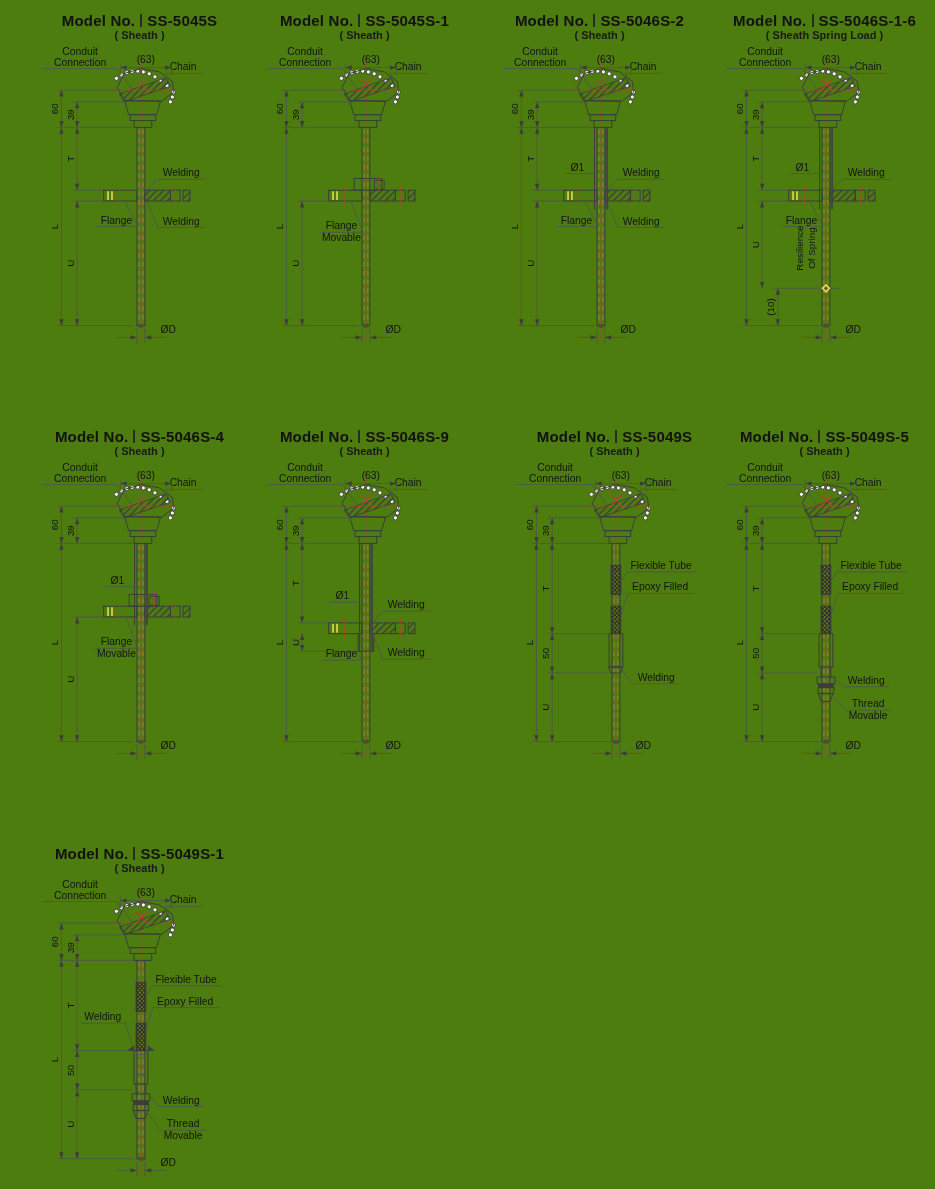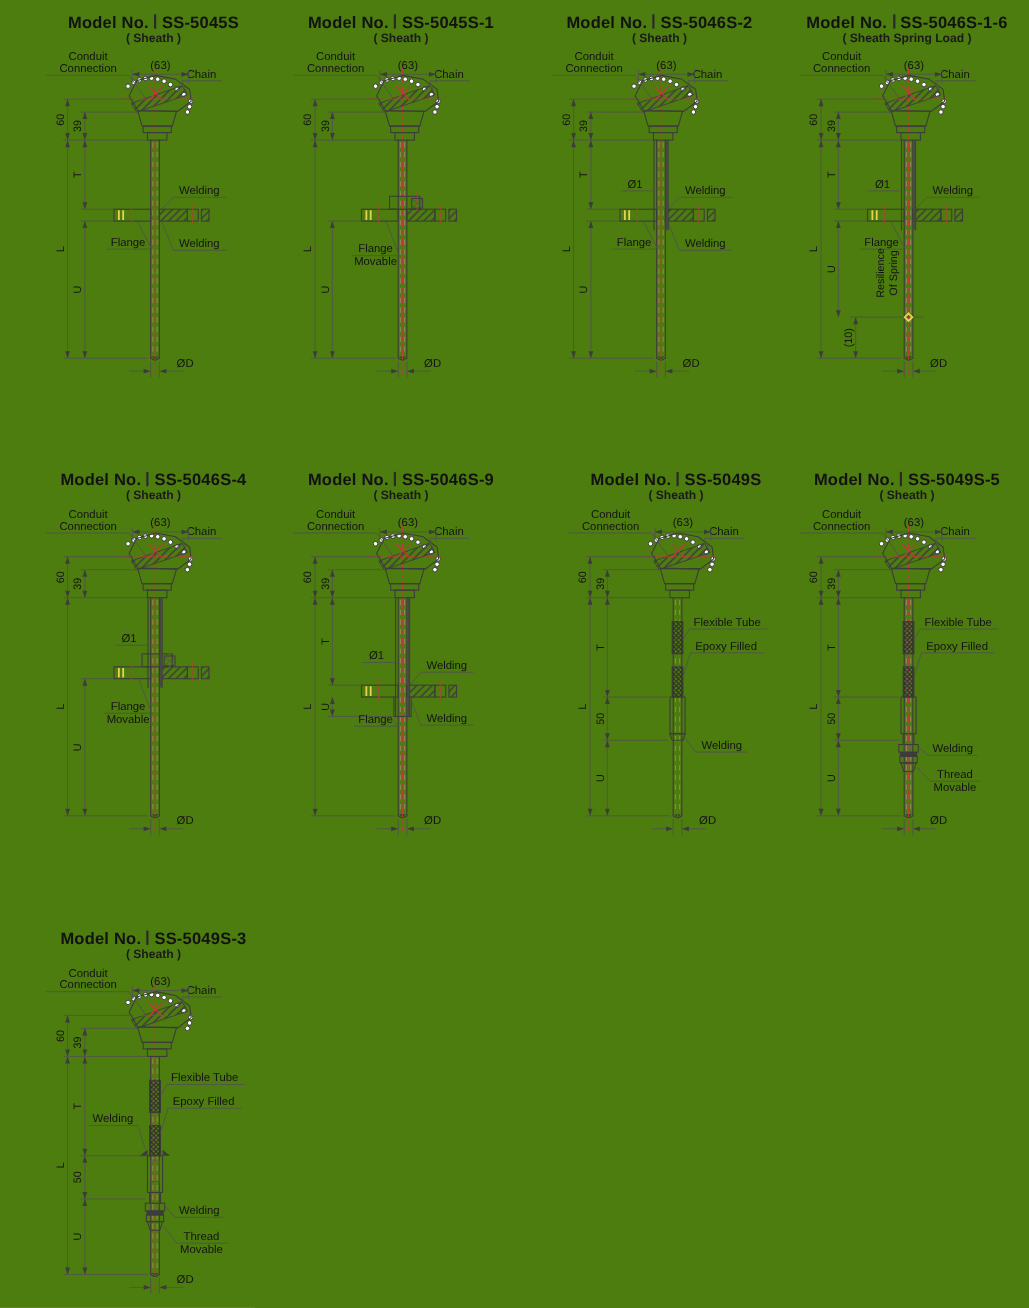--- a/index.html
+++ b/index.html
@@ -918,21 +918,21 @@
         <line x1="116" y1="291" x2="116" y2="306" class="thin"></line>
         <line x1="124" y1="291" x2="124" y2="306" class="thin"></line>
         <line x1="96" y1="300" x2="110" y2="300" class="thin"></line>
         <polygon points="116,300 109.5,297.8 109.5,302.2" class="ar"></polygon>
         <line x1="130" y1="300" x2="146" y2="300" class="thin"></line>
         <polygon points="124,300 130.5,297.8 130.5,302.2" class="ar"></polygon>
         <text x="140" y="296" text-anchor="start">ØD</text>
       </svg>
     </div>
     <div class="panel" style="left: 23px; top: 845px;">
-      <div class="mtitle"><span>Model No.</span><span class="bar"></span><span>SS-5049S-3</span></div>
+      <div class="mtitle"><span>Model No.</span><span class="bar"></span><span>SS-5049S-1</span></div>
       <div class="msub">( Sheath )</div>
       <svg viewBox="0 0 233 322" width="229" height="316">
         <defs>
       <pattern id="h8" patternUnits="userSpaceOnUse" width="5" height="5" patternTransform="rotate(45)">
             <line x1="2.5" y1="0" x2="2.5" y2="5" stroke="#3c3c3c" stroke-width="1.3"></line>
           </pattern>
       <pattern id="b8" patternUnits="userSpaceOnUse" width="3" height="3" patternTransform="rotate(45)">
             <line x1="1.5" y1="0" x2="1.5" y2="3" stroke="#2b2b2b" stroke-width="1"></line>
           </pattern>
       <pattern id="c8" patternUnits="userSpaceOnUse" width="3" height="3" patternTransform="rotate(-45)">

